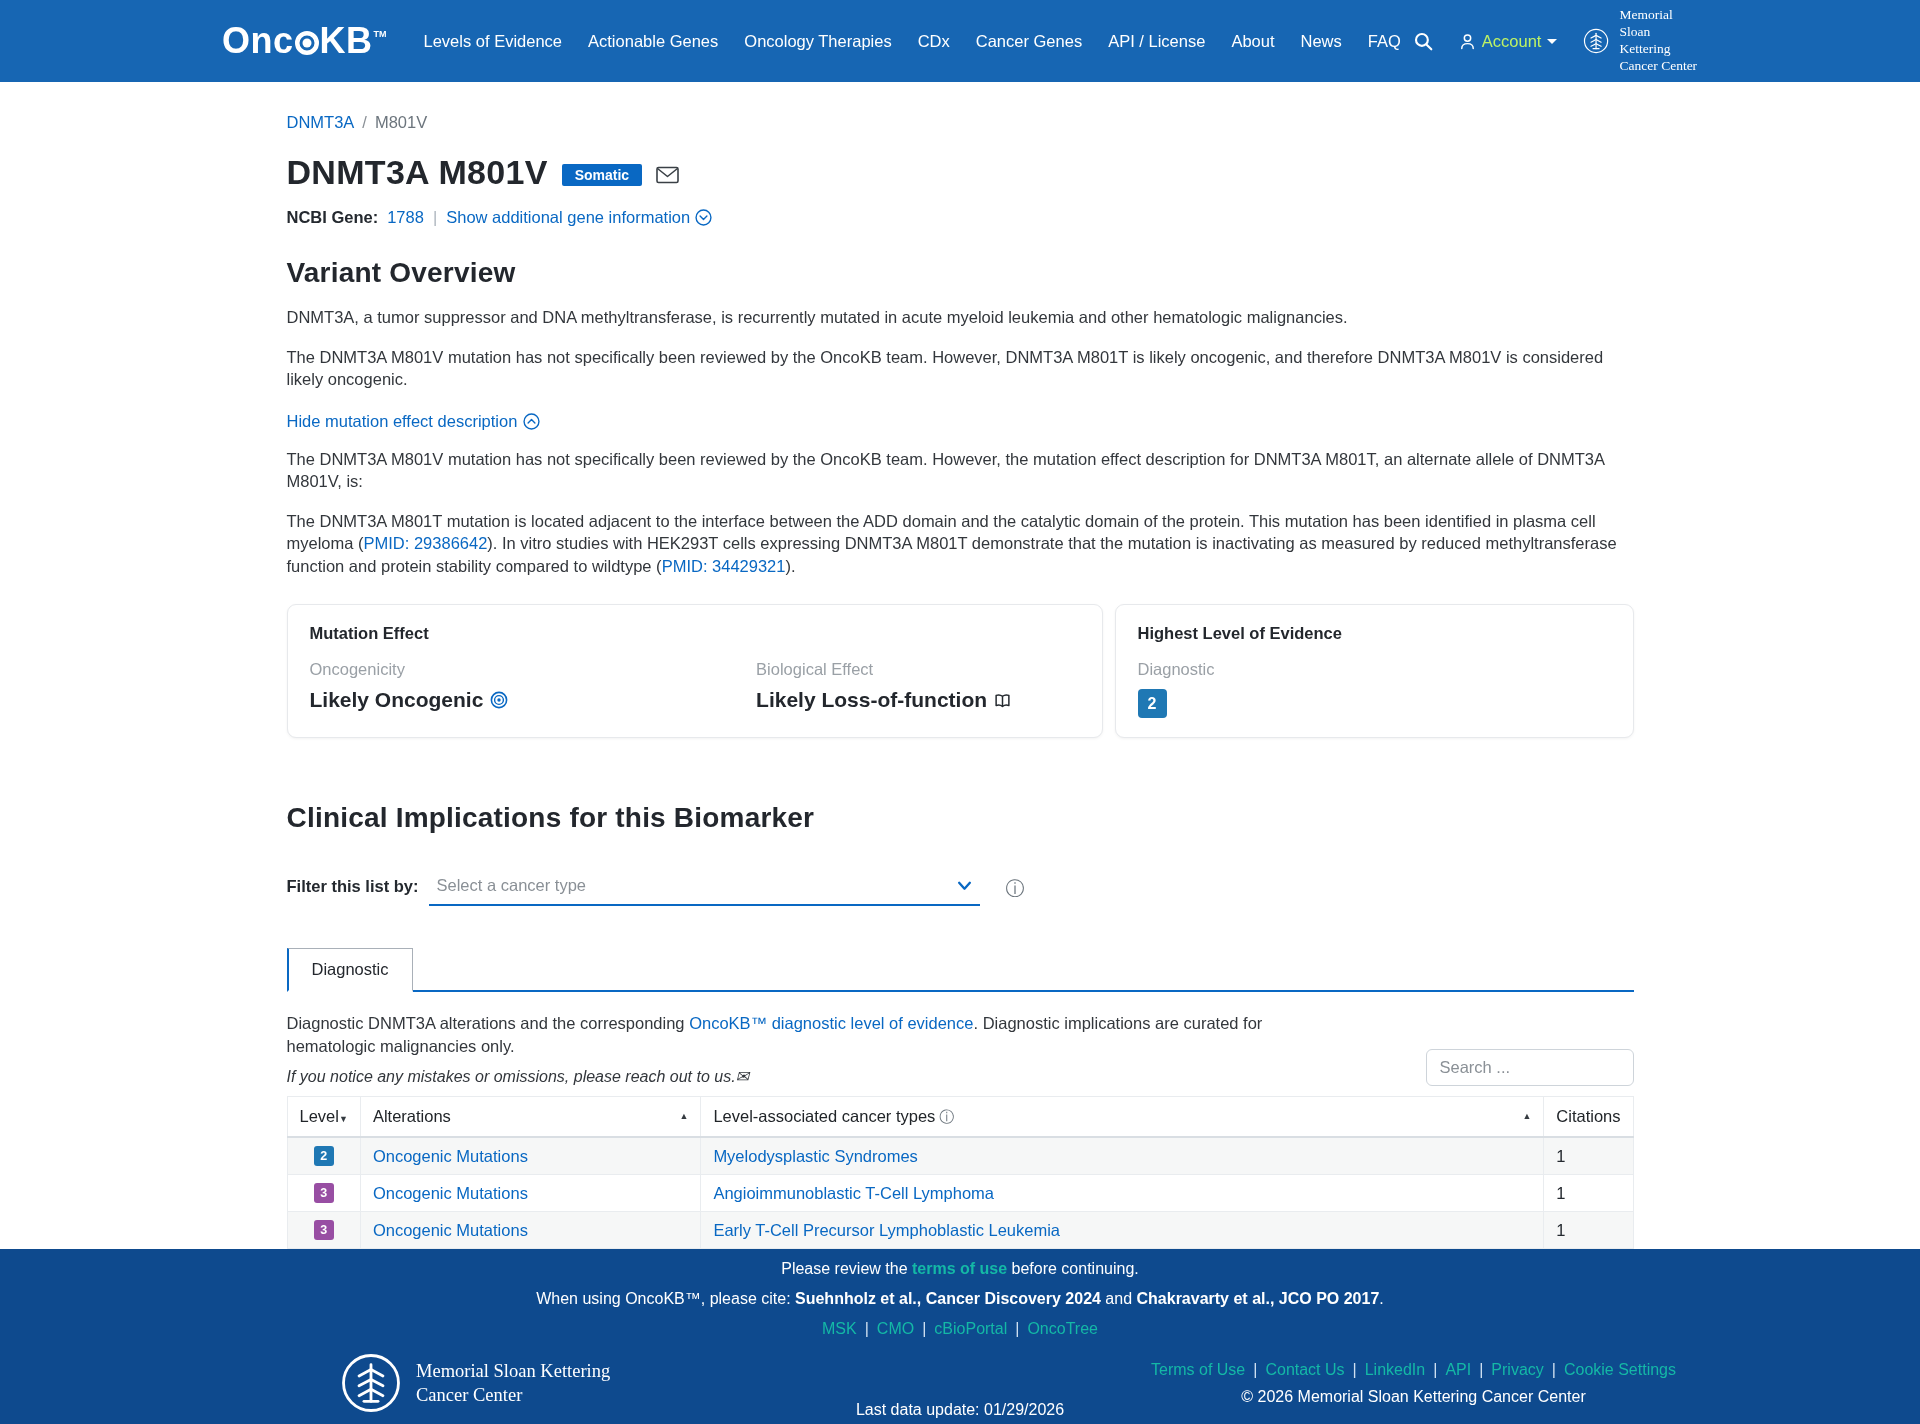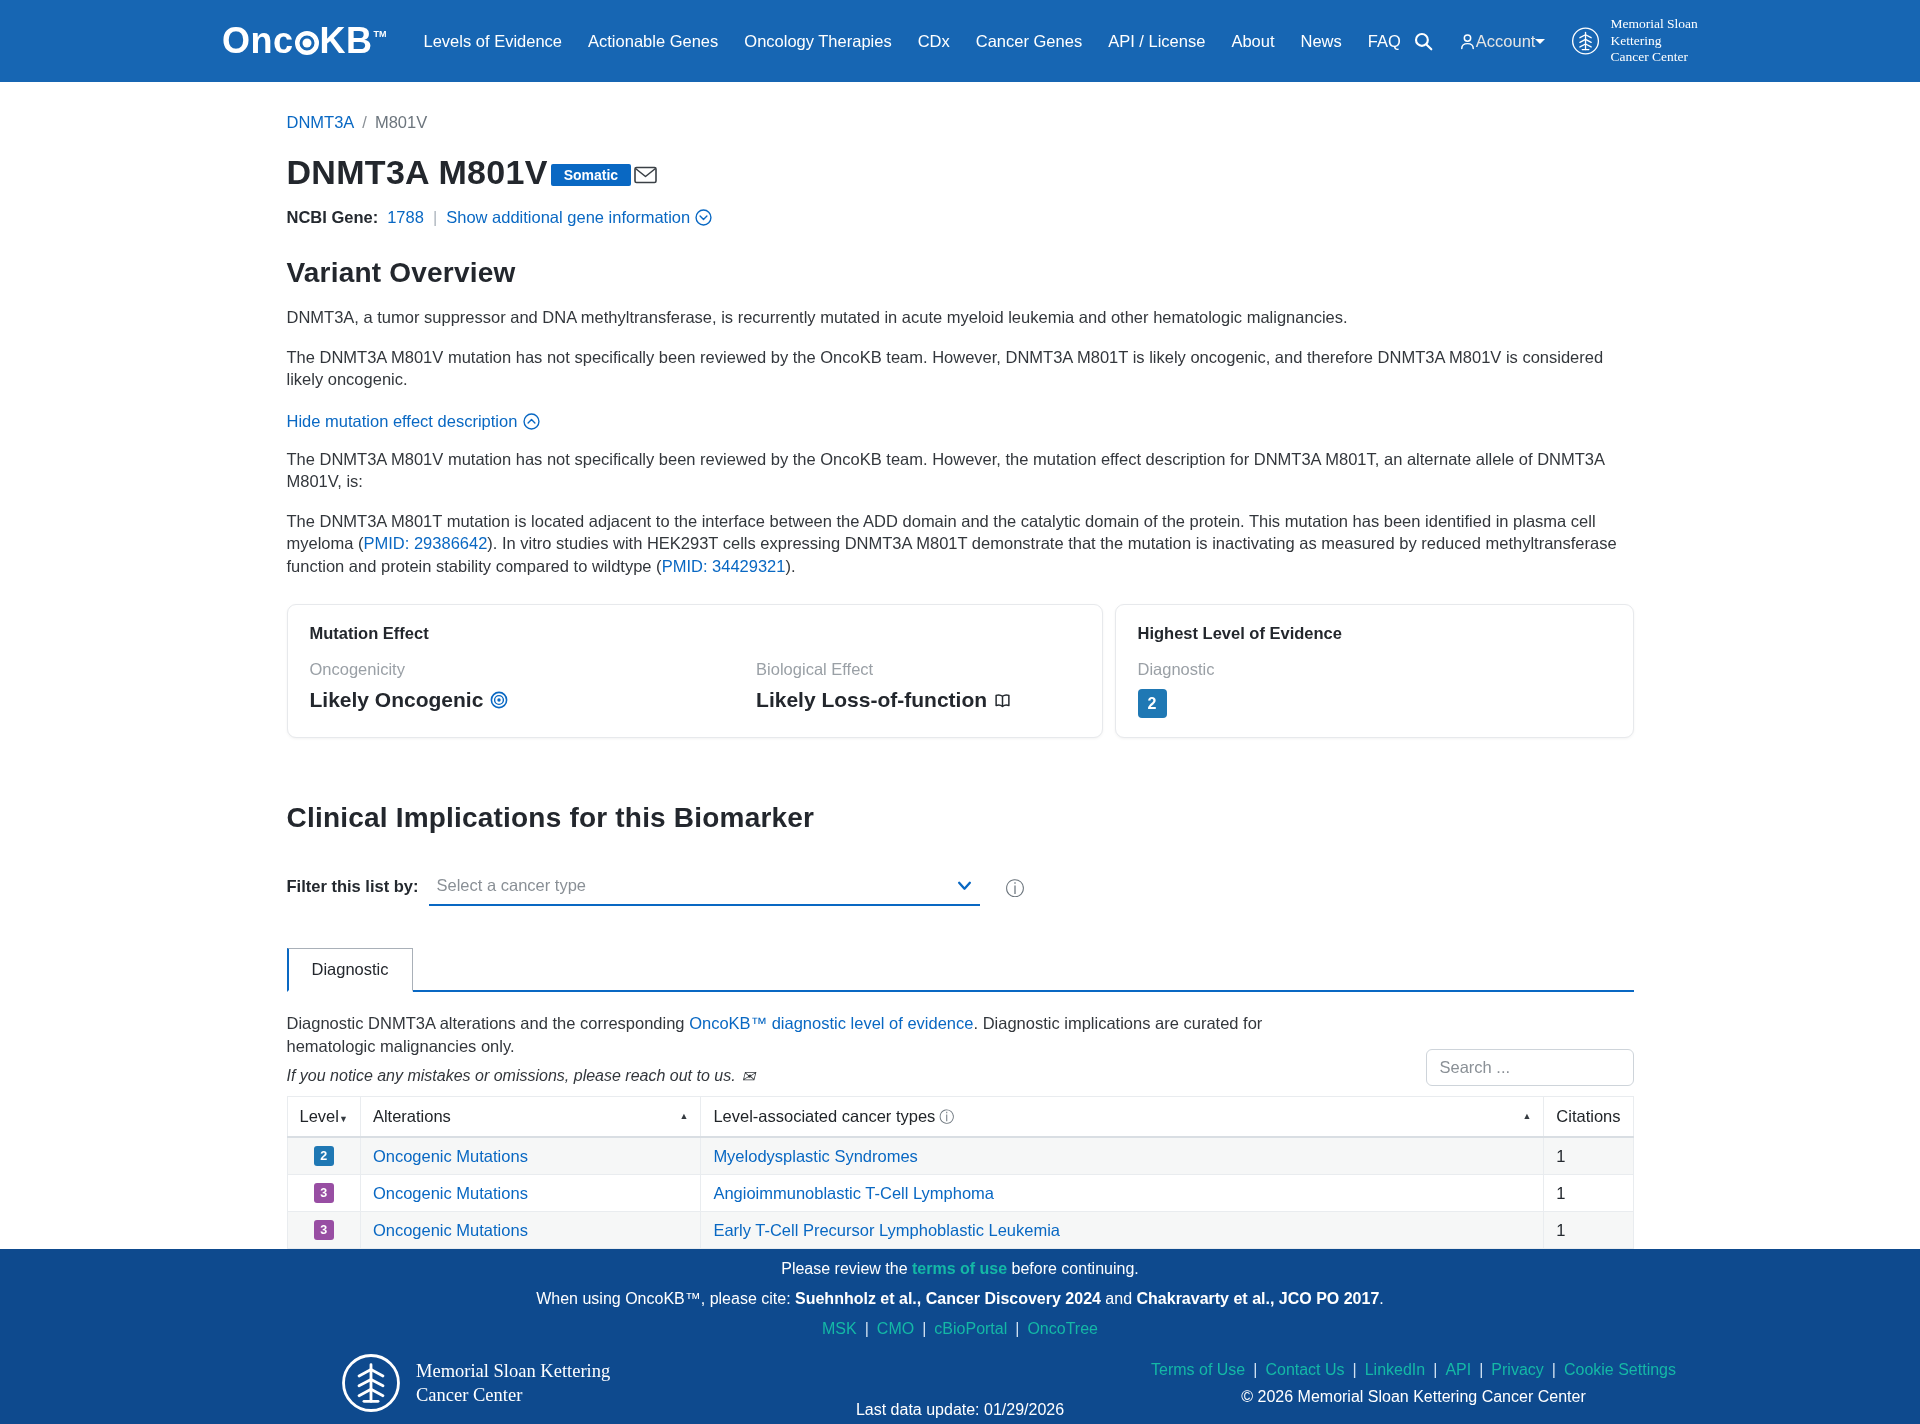--- a/index.html
+++ b/index.html
@@ -12,34 +12,34 @@
   .brand { display:flex; align-items:baseline; color:#fff; text-decoration:none; cursor:pointer; }
   .brand-txt { font-size:36px; font-weight:700; letter-spacing:0.5px; }
   .bullseye { display:inline-block; width:24px; height:24px; border:3.5px solid #fff; border-radius:50%; position:relative; margin:0 1px; transform:translateY(2px); }
   .bullseye::before { content:""; position:absolute; left:50%; top:50%; width:9px; height:9px; background:#fff; border-radius:50%; transform:translate(-50%,-50%); }
   .bullseye::after { content:""; position:absolute; left:50%; top:50%; width:15px; height:15px; border:2px solid #fff; border-radius:50%; transform:translate(-50%,-50%); }
   .brand-tm { font-size:9px; font-weight:700; transform:translateY(-16px); margin-left:1px; }
   .nav-items { display:flex; align-items:center; margin-left:24px; }
   .nav-item { color:#fff; font-size:16.5px; padding:10px 13px; cursor:pointer; white-space:nowrap; }
   .nav-right { margin-left:auto; display:flex; align-items:center; gap:26px; }
   .nav-icon-btn { cursor:pointer; display:flex; align-items:center; }
-  .account { display:flex; align-items:center; color:#e5e5e5; font-size:16.5px; gap:0; cursor:pointer; }
+  .account { display:flex; align-items:center; color:#bef264; font-size:16.5px; gap:6px; cursor:pointer; }
   .caret-down { width:0; height:0; border-left:5px solid transparent; border-right:5px solid transparent; border-top:5px solid #fff; display:inline-block; }
   .msk-nav { display:flex; align-items:center; gap:10px; cursor:pointer; }
   .msk-text { color:#fff; font-family:"Liberation Serif", serif; font-size:13.5px; line-height:1.25; }
 
   
   .main { flex:1; }
   .container { width:1347px; margin:0 auto; }
   a, .link { color:#0968c3; text-decoration:none; cursor:pointer; }
   .breadcrumb { margin-top:31px; font-size:16.5px; display:flex; gap:8px; align-items:center; }
   .breadcrumb .sep { color:#8a9096; }
   .breadcrumb .current { color:#6c757d; }
 
-  .title-row { margin-top:21px; display:flex; align-items:center; gap:3px; }
+  .title-row { margin-top:21px; display:flex; align-items:center; gap:14px; }
   .page-title { font-size:34px; font-weight:700; color:#23272d; letter-spacing:0.3px; }
   .somatic-badge { background:#0968c3; color:#fff; font-size:14px; font-weight:700; border-radius:2px; padding:4px 13px; line-height:1; transform:translateY(2px); }
   .mail-icon { transform:translateY(2px); }
 
   .ncbi-row { margin-top:16px; font-size:16.5px; display:flex; align-items:center; gap:9px; }
   .ncbi-label { font-weight:700; }
   .divider { color:#adb5bd; }
   .icon-link { display:inline-flex; align-items:center; gap:5px; }
 
   .section-h { font-size:28px; font-weight:700; color:#23272d; letter-spacing:0.2px; }
@@ -68,21 +68,21 @@
   .select-placeholder { color:#8a9096; font-size:16.5px; }
   .info-glyph { color:#6c757d; font-size:19px; line-height:1; cursor:pointer; }
   .filter-info { margin-left:26px; padding-bottom:8px; }
 
   .tabbar { margin-top:42px; border-bottom:2px solid #0968c3; display:flex; }
   .tab { padding:11px 23px; font-size:16.5px; color:#23272d; background:#fff; border-top:1px solid #a9b0b8; border-right:1px solid #a9b0b8; border-left:2px solid #0968c3; margin-bottom:-2px; border-bottom:2px solid #fff; cursor:pointer; }
 
   .below-tab { display:flex; margin-top:20px; }
   .desc-wrap { flex:1; max-width:1015px; }
   .desc { font-size:16.5px; line-height:23px; color:#33373c; }
-  .note { margin-top:9px; font-style:italic; font-size:16px; color:#33373c; display:flex; align-items:flex-start; gap:6px; }
+  .note { margin-top:9px; font-style:italic; font-size:16px; color:#33373c; display:flex; align-items:center; gap:0; }
   .search-wrap { margin-left:auto; align-self:flex-end; }
   .search-input { width:208px; height:37px; border:1px solid #ced4da; border-radius:6px; padding:0 13px; font-size:16.5px; color:#495057; font-family:"Liberation Sans", sans-serif; }
   .search-input::placeholder { color:#8a9096; }
 
   
   table.ctable { margin-top:10px; width:100%; border-collapse:collapse; font-size:16.5px; }
   .ctable th, .ctable td { border:1px solid #e9ecef; padding:8px 12px; text-align:left; font-weight:400; vertical-align:middle; }
   .ctable thead th { border-bottom:2px solid #d9dee3; color:#212529; position:relative; padding-top:10px; padding-bottom:10px; cursor:pointer; }
   .ctable tbody tr:nth-child(odd) { background:#f6f7f7; }
   .col-level { width:60px; }

